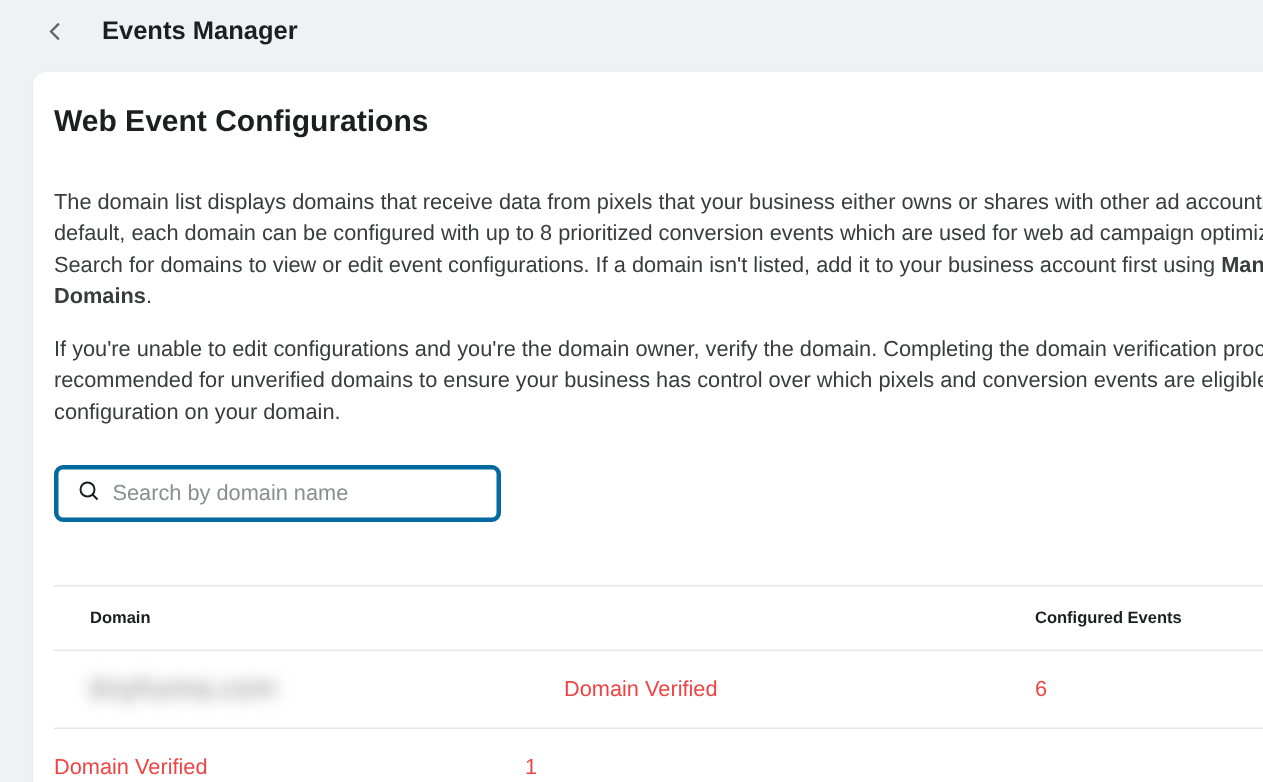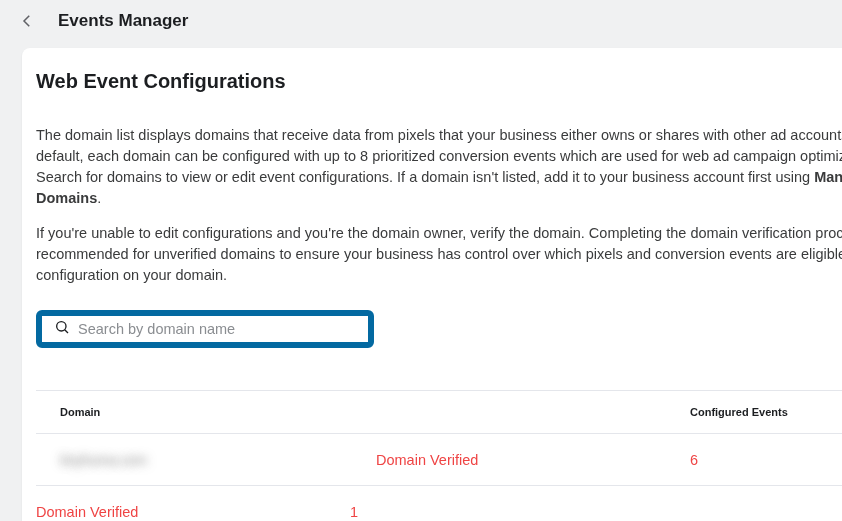--- a/index.html
+++ b/index.html
@@ -8,21 +8,21 @@
     font-family: -apple-system, BlinkMacSystemFont, "Segoe UI", Helvetica, Arial, sans-serif;
     background: #f0f1f2;
     color: #1c1e21;
     overflow: hidden;
   }
 
   .topbar {
     height: 42px;
     display: flex;
     align-items: center;
-    padding: 0 18px;
+    padding: 0 28px;
     gap: 22px;
   }
   .back-chevron {
     width: 18px; height: 18px;
     display: flex; align-items: center; justify-content: center;
     cursor: pointer;
     color: #606166;
   }
   .back-chevron svg { stroke: #606166; stroke-width: 2; fill: none; }
   .topbar-title {
@@ -52,23 +52,23 @@
   .paragraph {
     font-size: 14.5px;
     line-height: 1.45;
     color: #3a3b3c;
     margin-bottom: 14px;
   }
   .paragraph b { font-weight: 700; }
 
   .search-wrap {
     margin-top: 24px;
-    width: 338px;
+    width: 298px;
     height: 38px;
-    border: 6px solid #0369a1;
+    border: 3px solid #0369a1;
     border-radius: 6px;
     display: flex;
     align-items: center;
     padding: 0 12px;
     gap: 8px;
     background: #fff;
   }
   .search-wrap svg { width: 16px; height: 16px; stroke: #1c1e21; stroke-width: 2; fill: none; }
   .search-input {
     border: none;
@@ -105,21 +105,21 @@
   }
   .body-cell {
     font-size: 14.5px;
     color: #ef4444;
   }
 
   .blurred {
     color: transparent;
     text-shadow: 0 0 10px rgba(60,60,60,0.6);
     user-select: none;
-    font-size: 14px;
+    font-size: 20px;
   }
 </style>
 </head>
 <body>
 
 <div class="topbar">
   <div class="back-chevron">
     <svg viewBox="0 0 24 24">
         <polyline points="15 5 8 12 15 19"></polyline>
       </svg>

